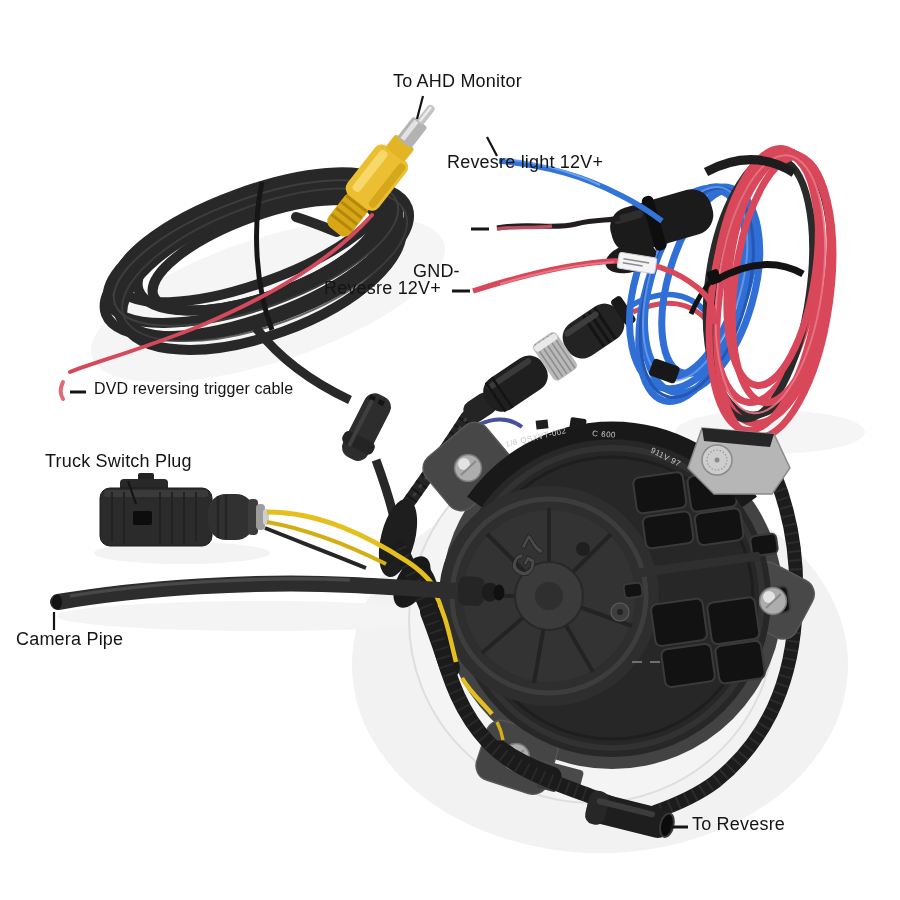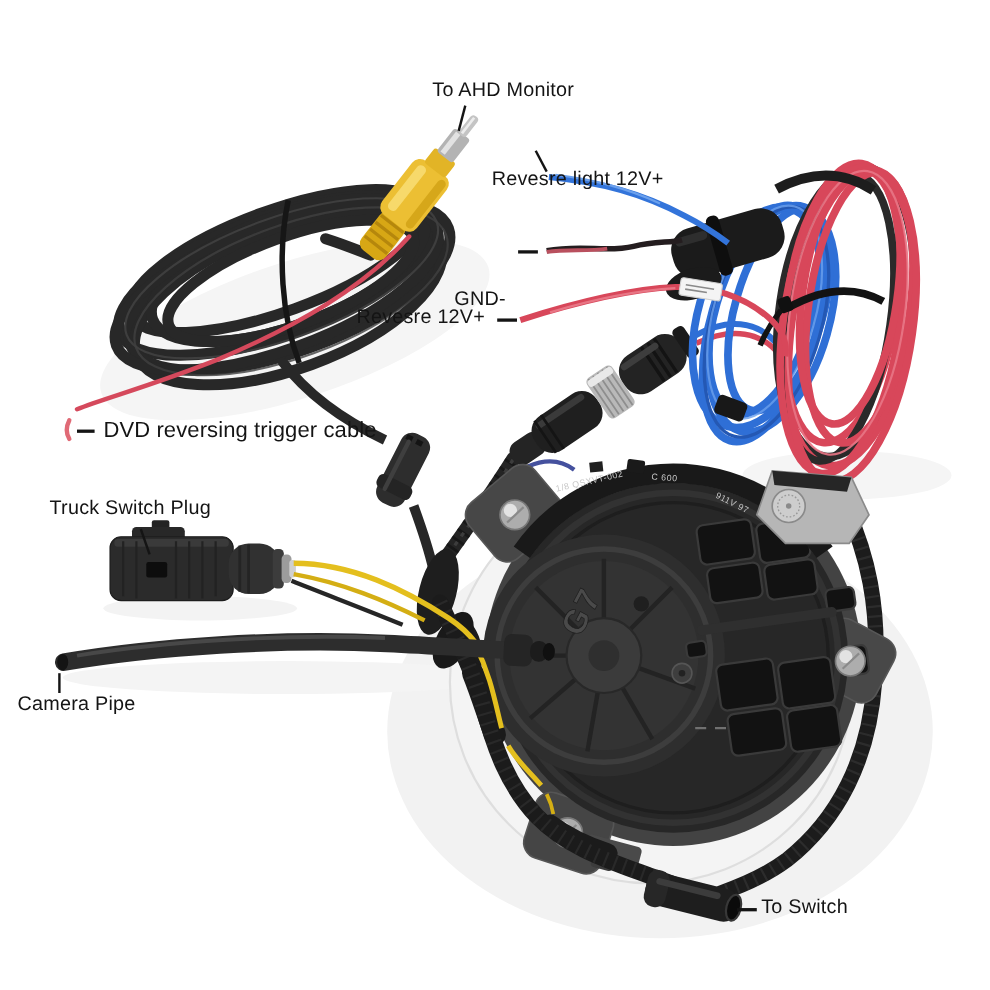--- a/index.html
+++ b/index.html
@@ -6,21 +6,21 @@
   .stage{
     position:relative;width:900px;height:900px;background:#ffffff;
     overflow:hidden;font-family:"Liberation Sans",sans-serif;
   }
   .stage svg{position:absolute;left:0;top:0;}
   .label{
     position:absolute;font-family:"Liberation Sans",sans-serif;
     font-weight:400;font-size:18px;color:#141414;
     letter-spacing:.2px;white-space:nowrap;line-height:1.1;
   }
-  .label.regular{font-weight:400;font-size:20px;letter-spacing:.1px;}
+  .label.regular{font-weight:400;font-size:16px;letter-spacing:.1px;}
   text{font-family:"Liberation Sans",sans-serif;}
   .tape-text{font-size:8px;fill:#c8c8c8;letter-spacing:.5px;}
 </style>
 </head>
 <body>
 
 <div class="stage">
 
 <svg width="900" height="900" viewBox="0 0 900 900">
 
@@ -312,14 +312,14 @@
   </g>
 </svg>
 
   <div class="label" style="left:393px;top:72px;">To AHD Monitor</div>
   <div class="label" style="left:447px;top:109px;margin-top:44px;">Revesre light 12V+</div>
   <div class="label" style="left:413px;top:216px;margin-top:46px;">GND-</div>
   <div class="label" style="left:324px;top:279px;">Revesre 12V+</div>
   <div class="label regular" style="left:94px;top:380px;">DVD reversing trigger cable</div>
   <div class="label" style="left:45px;top:452px;">Truck Switch Plug</div>
   <div class="label" style="left:16px;top:630px;">Camera Pipe</div>
-  <div class="label" style="left:692px;top:815px;">To Switch</div>
+  <div class="label" style="left:692px;top:815px;">To Revesre</div>
 </div>
 
 </body></html>

